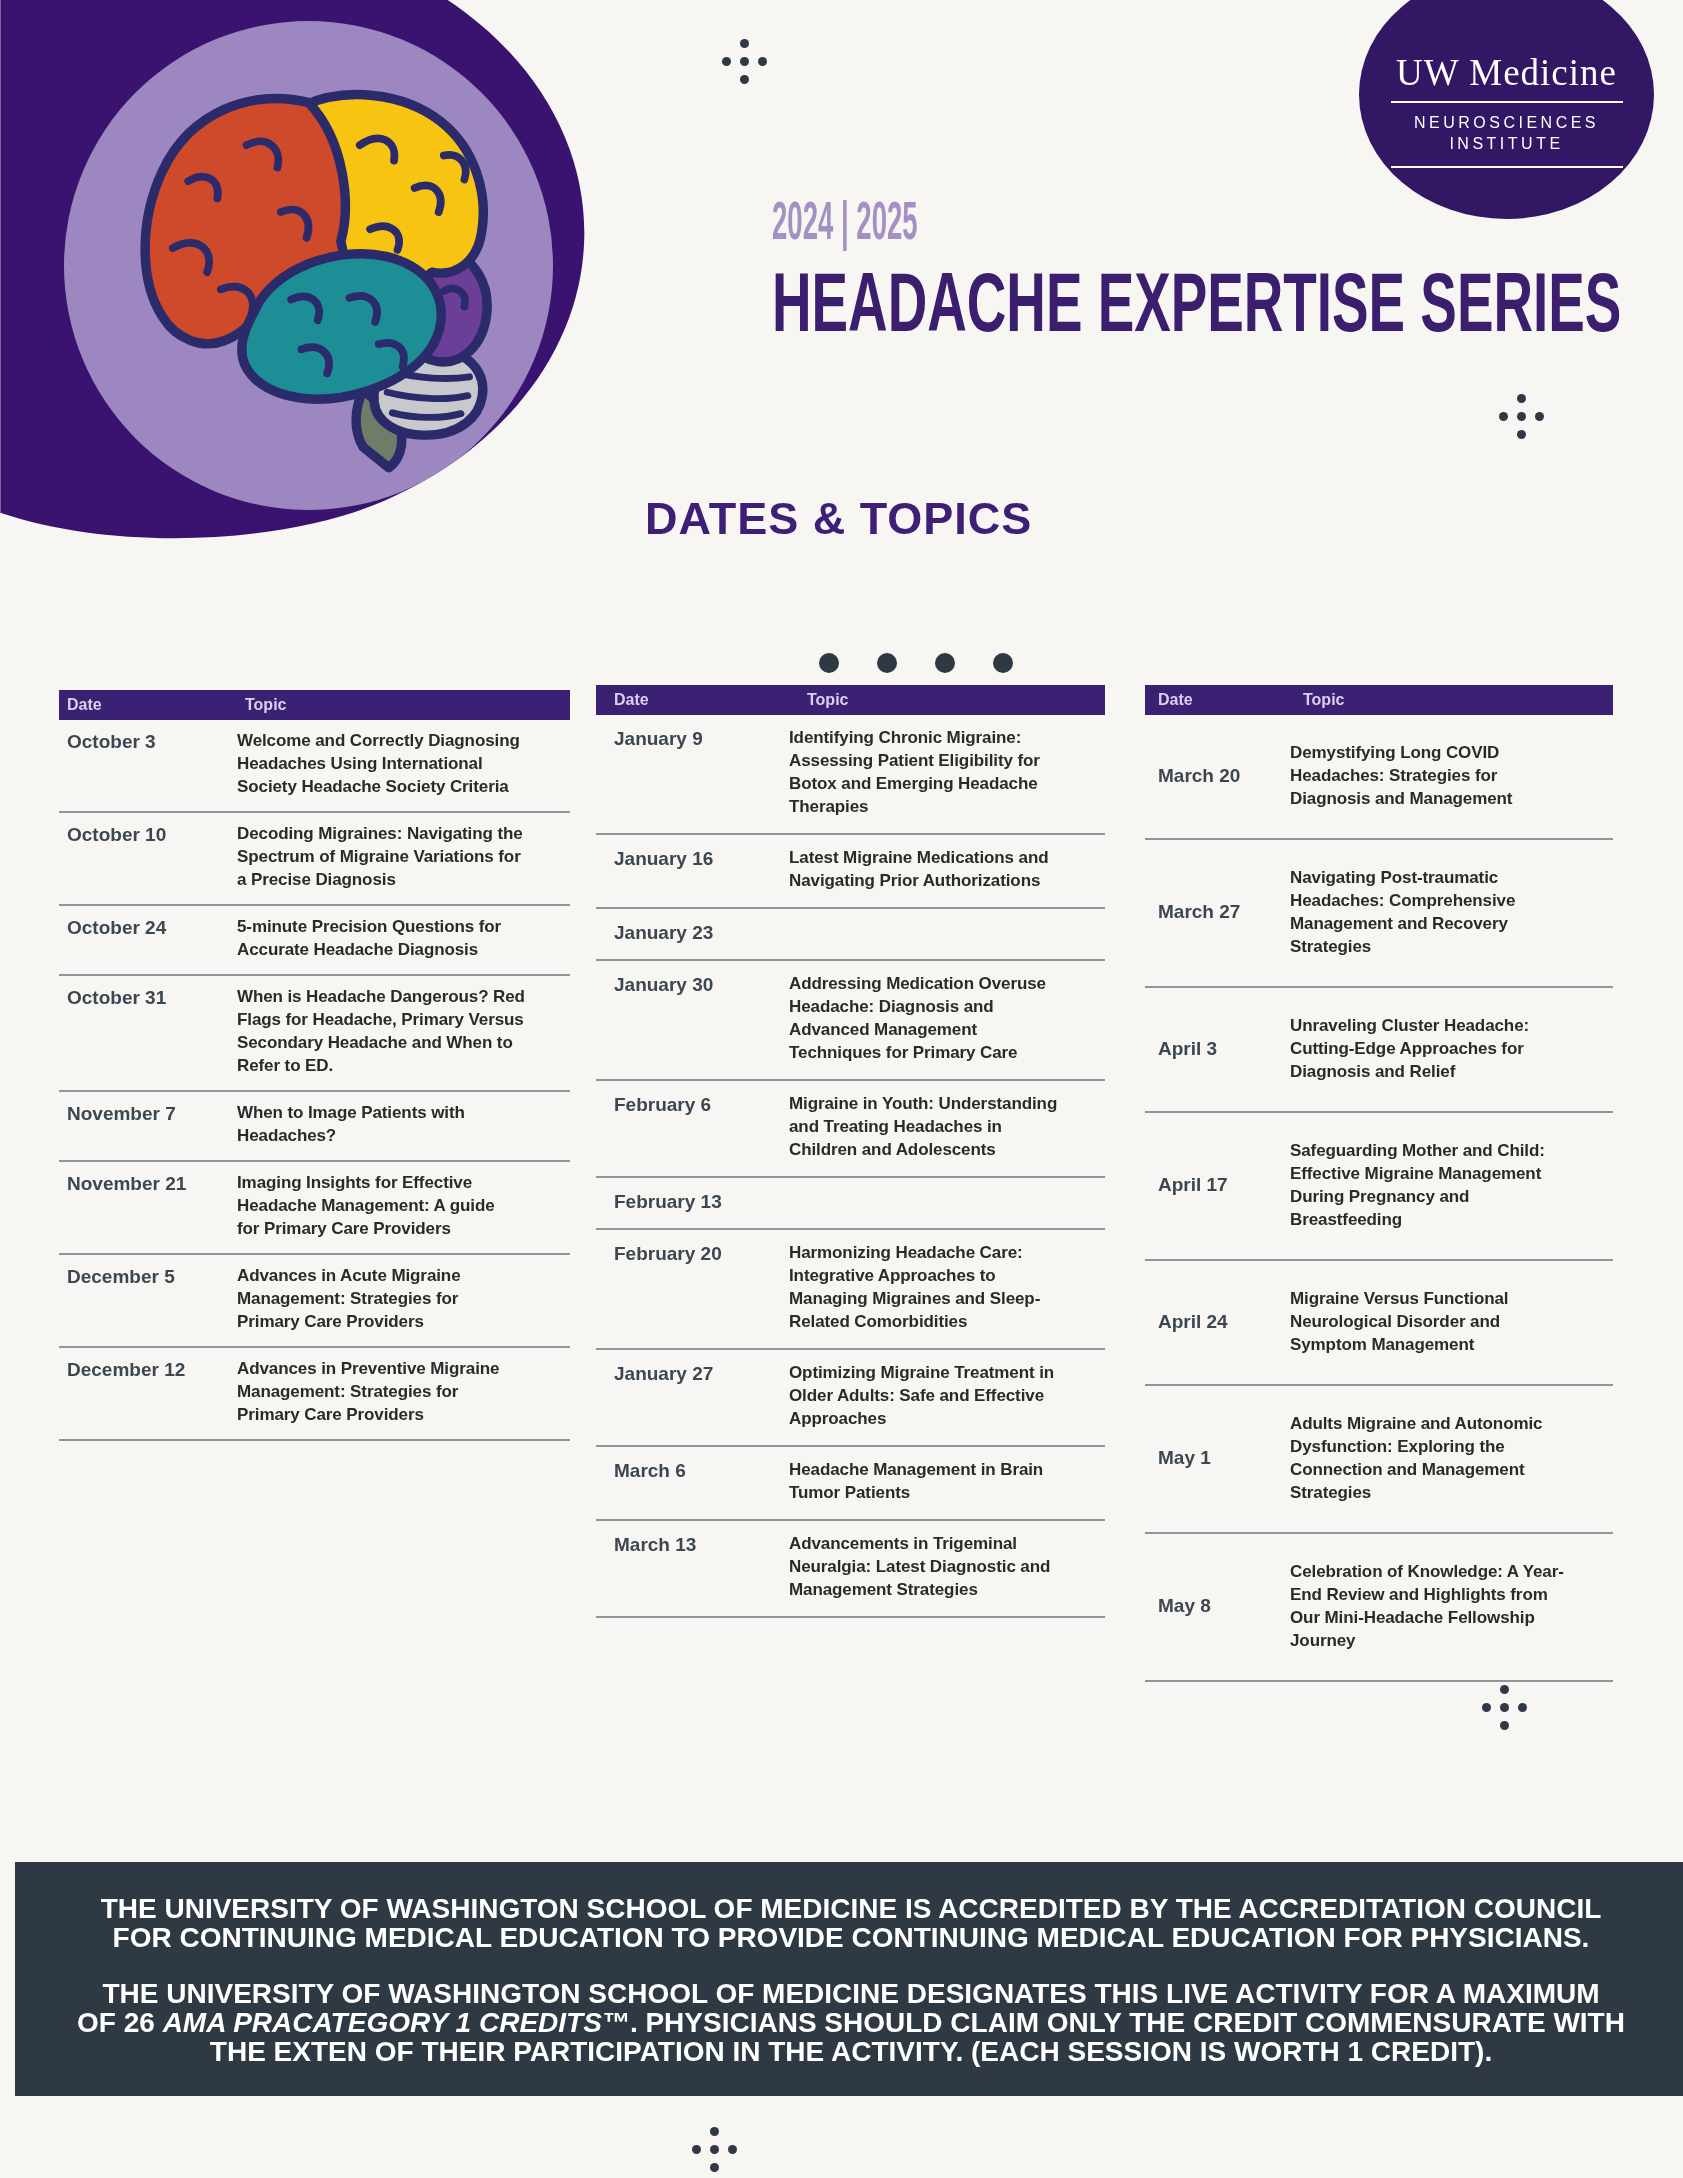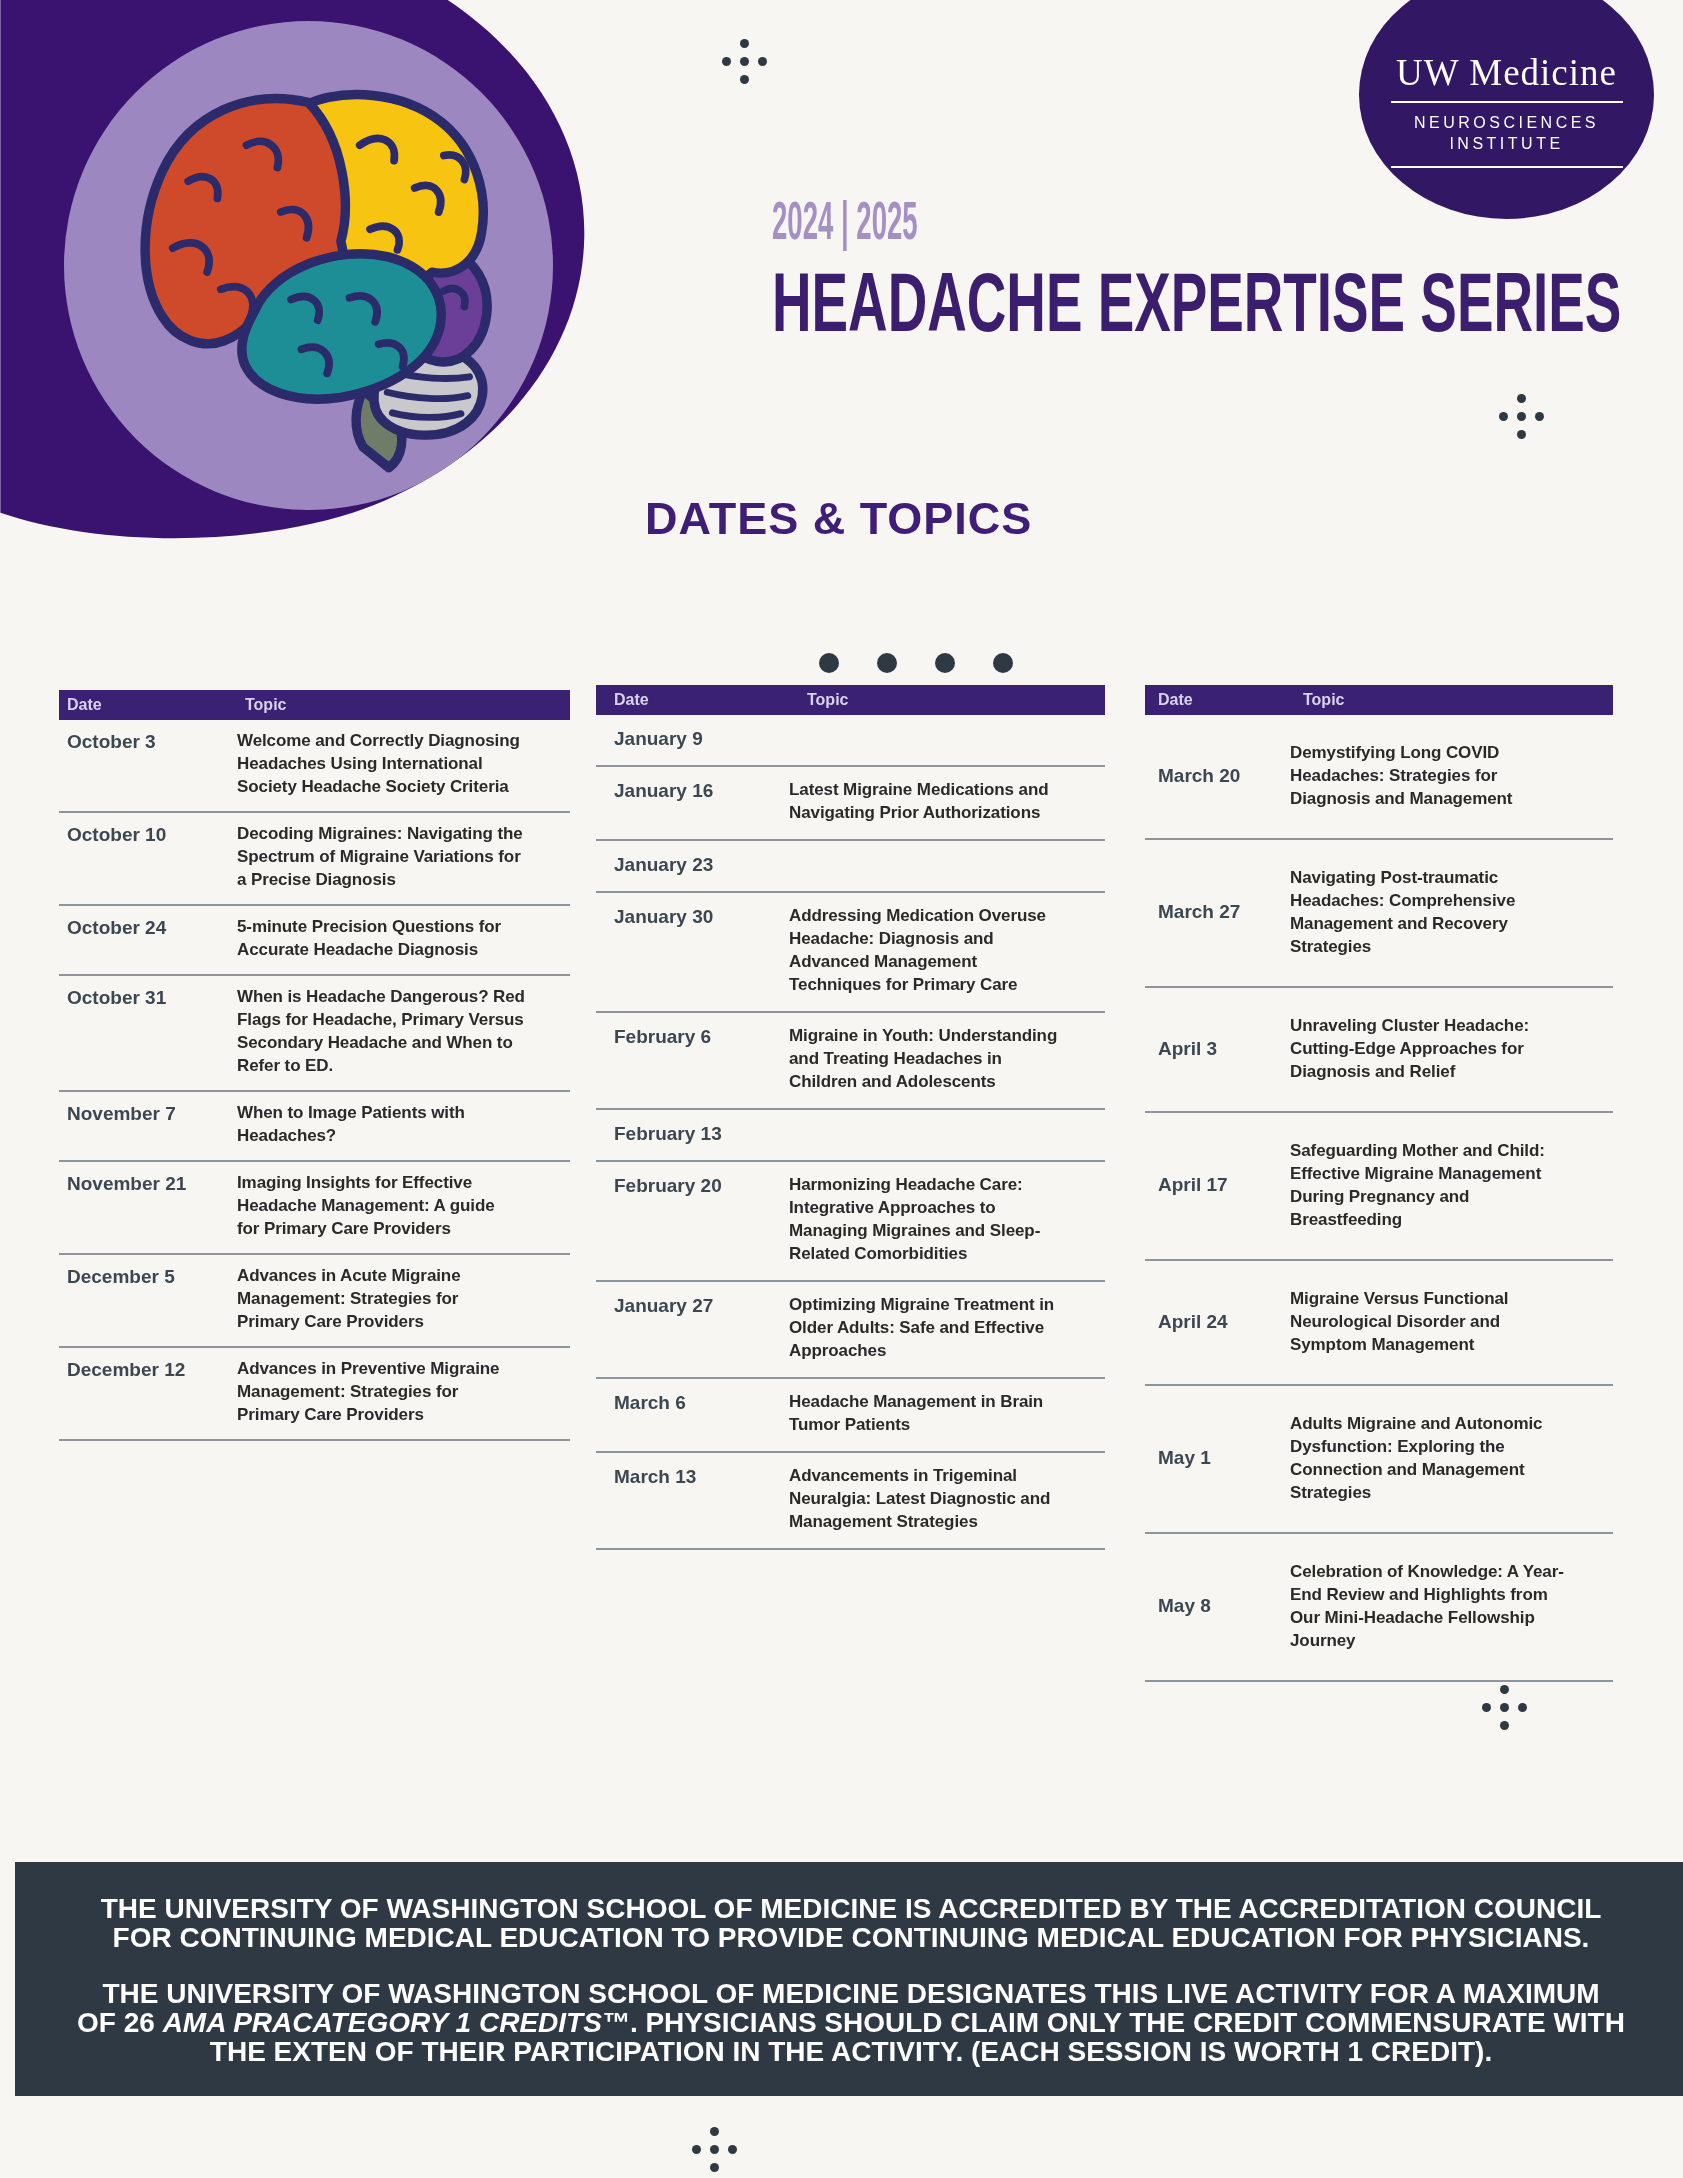--- a/index.html
+++ b/index.html
@@ -241,20 +241,24 @@
   </div>
 
   <div class="cal-table t2">
     <div class="thead">
       <div class="hcell">Date</div>
       <div class="hcell">Topic</div>
     </div>
     <div class="tbody">
         <div class="row">
           <div class="cell date">January 9</div>
+          <div class="cell topic">Identifying Chronic Migraine:
+Assessing Patient Eligibility for
+Botox and Emerging Headache
+Therapies</div>
         </div>
         <div class="row">
           <div class="cell date">January 16</div>
           <div class="cell topic">Latest Migraine Medications and
 Navigating Prior Authorizations</div>
         </div>
         <div class="row">
           <div class="cell date">January 23</div>
         </div>
         <div class="row">

